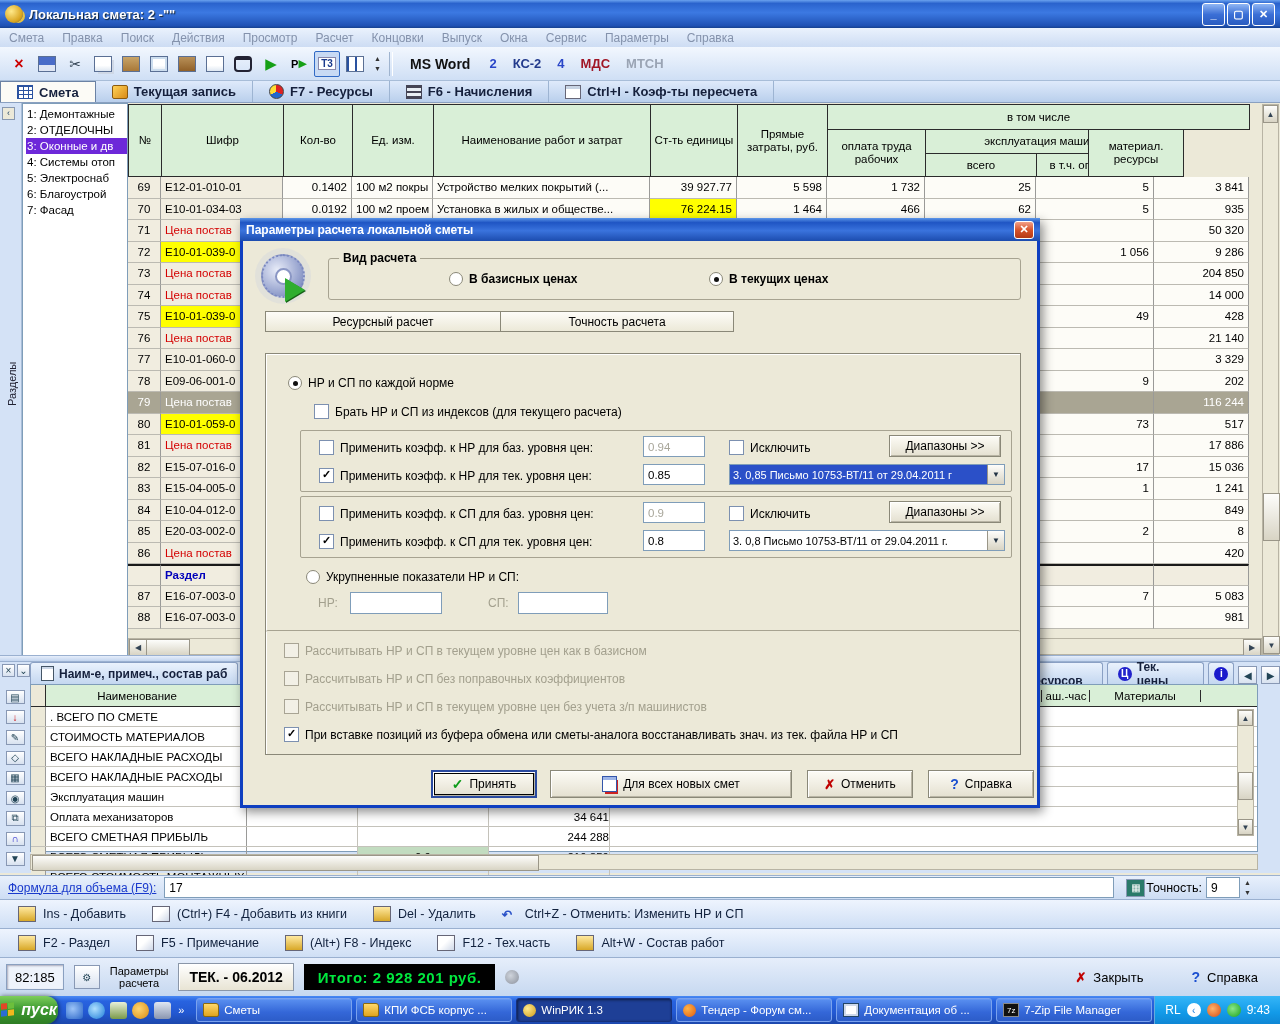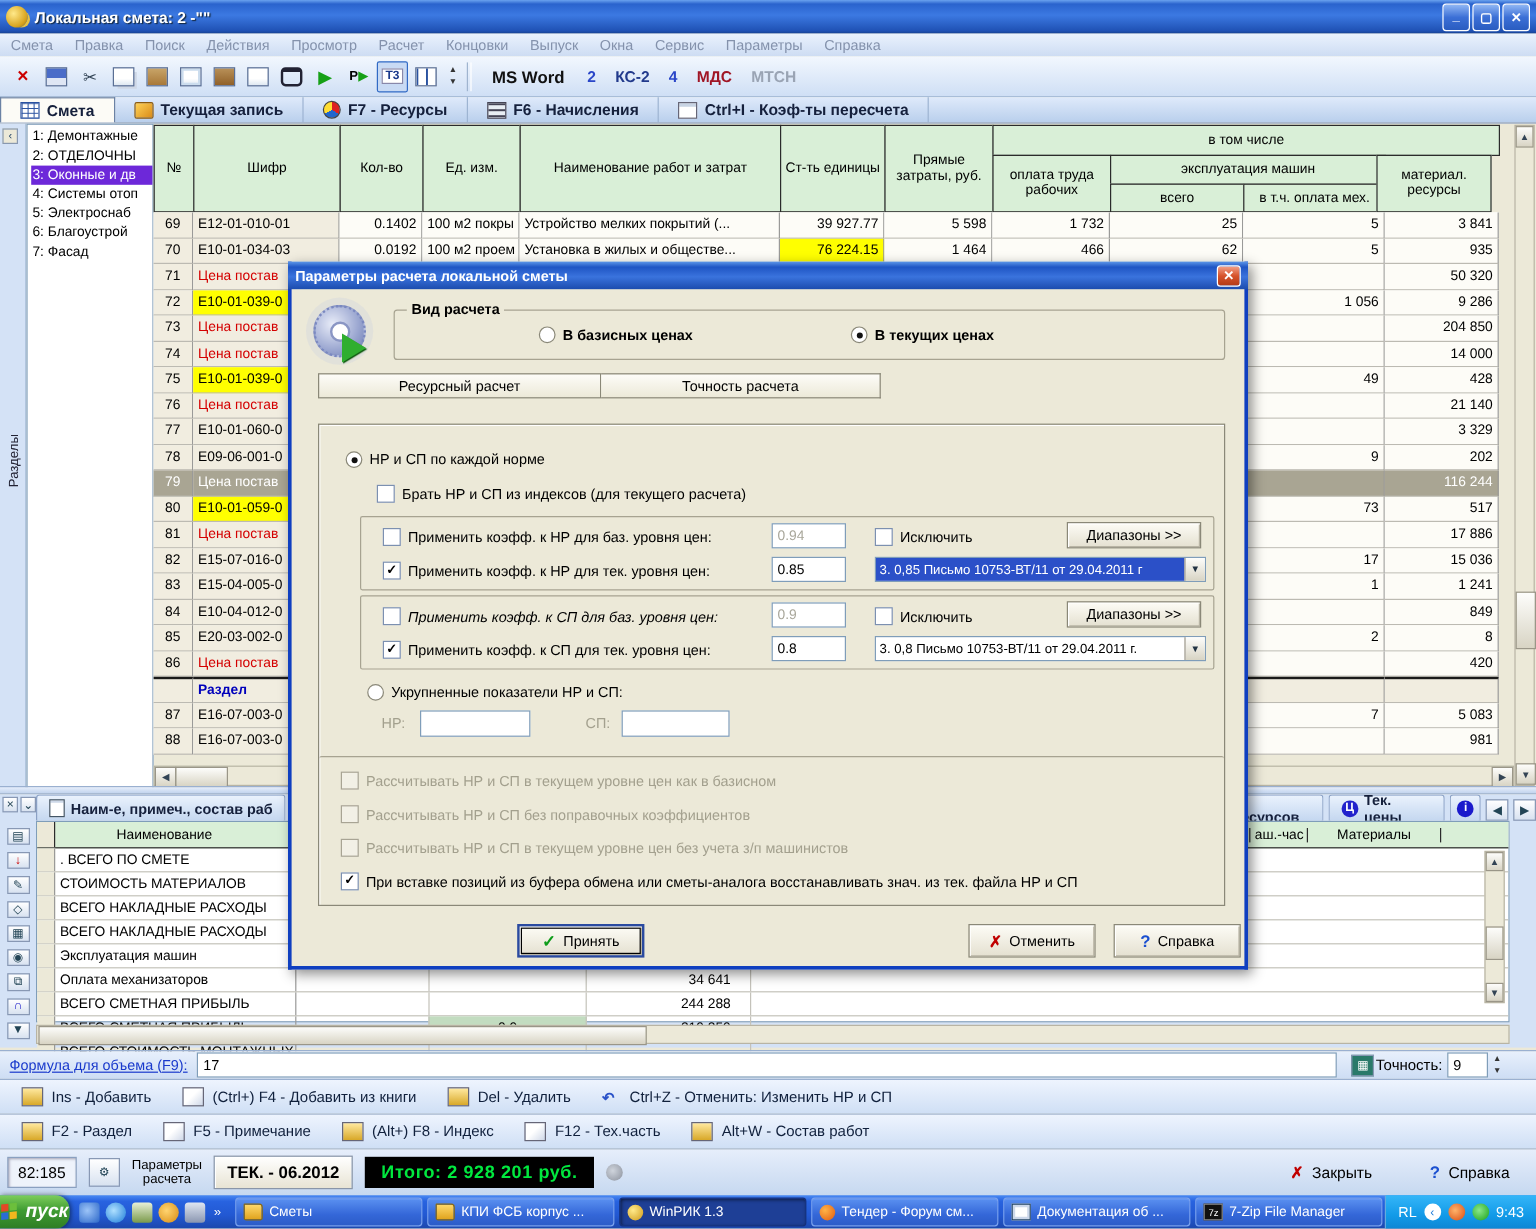--- a/index.html
+++ b/index.html
@@ -109,21 +109,21 @@
   .btab{height:21px;display:flex;align-items:center;gap:5px;padding:0 10px;background:linear-gradient(180deg,#eaf2fd,#c4d7f0);border:1px solid #8aa0c4;border-bottom:none;border-radius:3px 3px 0 0;font-size:12px;font-weight:bold;color:#15203c;}
   .bico-page{width:11px;height:13px;background:#fff;border:1px solid #456;box-shadow:inset 0 2px 0 #cdd8e8;}
   .bico-c{width:14px;height:14px;border-radius:50%;background:#2222cc;color:#fff;font-size:10px;font-weight:bold;display:flex;align-items:center;justify-content:center;}
   .iconstrip{left:2px;top:24px;width:26px;height:180px;display:flex;flex-direction:column;gap:6px;align-items:center;padding-top:4px;}
   .mini{width:17px;height:16px;border:1px solid #8898b4;background:linear-gradient(180deg,#fff,#d8e2f0);font-size:10px;display:flex;align-items:center;justify-content:center;color:#245;}
   .btable{left:30px;top:22px;width:1228px;height:168px;background:#fff;border:1px solid #7f9db9;}
   .bhead{height:21px;background:#d9efd7;border-bottom:1px solid #2b2b2b;display:flex;align-items:center;font-size:11.5px;}
   .brow{height:19px;display:flex;align-items:center;border-bottom:1px solid #c4c2ba;font-size:11.5px;}
   .bname{width:196px;padding-left:4px;border-right:1px solid #9a9a98;overflow:hidden;white-space:nowrap;height:100%;display:flex;align-items:center;}
   .bcoef{width:130px;margin-left:110px;border-left:1px solid #c4c2ba;border-right:1px solid #c4c2ba;height:100%;display:flex;align-items:center;justify-content:center;}
-  .bval{width:120px;height:100%;display:flex;align-items:center;justify-content:flex-end;padding-right:16px;border-right:1px solid #c4c2ba;}
+  .bval{width:120px;height:100%;display:flex;align-items:center;justify-content:flex-end;padding-right:0;border-right:1px solid #c4c2ba;}
   .coefgreen{background:#c2dcc0;}
 
   
   .formula{left:0;top:875px;width:1280px;height:25px;background:linear-gradient(180deg,#e8f0fc,#cdddf4);border-top:1px solid #9ab0d0;border-bottom:1px solid #9ab0d0;display:flex;align-items:center;}
   .flabel{color:#1a3acc;text-decoration:underline;font-size:12px;padding:0 8px;white-space:nowrap;}
   .finput{height:19px;background:#fff;border:1px solid #7f9db9;flex:0 0 940px;display:flex;align-items:center;padding:0 4px;font-size:12px;}
   .abar{left:0;top:900px;width:1280px;height:29px;background:linear-gradient(180deg,#eef4fe,#cfdff5);border-bottom:1px solid #9ab0d0;display:flex;align-items:center;gap:26px;padding-left:18px;font-size:12.5px;color:#10203c;}
   .abar2{top:929px;height:29px;}
   .aitem{display:flex;align-items:center;gap:7px;}
   .aico{width:16px;height:14px;border:1px solid #667;background:linear-gradient(180deg,#ffe9a0,#d8a828);}
@@ -274,21 +274,21 @@
       <div class="gh" style="left: 283px; top: 104px; width: 70px; height: 73px;">Кол-во</div>
       <div class="gh" style="left: 352px; top: 104px; width: 82px; height: 73px;">Ед. изм.</div>
       <div class="gh" style="left: 433px; top: 104px; width: 218px; height: 73px;">Наименование работ и затрат</div>
       <div class="gh" style="left: 650px; top: 104px; width: 88px; height: 73px;">Ст-ть единицы</div>
       <div class="gh" style="left: 737px; top: 104px; width: 91px; height: 73px;">Прямые затраты, руб.</div>
       <div class="gh" style="left: 827px; top: 104px; width: 423px; height: 26px;">в том числе</div>
       <div class="gh" style="left: 827px; top: 129px; width: 99px; height: 48px;">оплата труда рабочих</div>
       <div class="gh" style="left: 925px; top: 129px; width: 230px; height: 25px;">эксплуатация машин</div>
       <div class="gh" style="left: 925px; top: 153px; width: 112px; height: 24px;">всего</div>
       <div class="gh" style="left: 1036px; top: 153px; width: 119px; height: 24px;">в т.ч. оплата мех.</div>
-      <div class="gh" style="left: 1147px; top: 129px; width: 96px; height: 48px;">материал. ресурсы</div>
+      <div class="gh" style="left: 1088px; top: 129px; width: 96px; height: 48px;">материал. ресурсы</div>
     </div>
 
   <div class="abs" id="gridrows" style="left:128px;top:177px;width:1121px;background:#fff;">
       <div class="grow">
         <div class="gcell num" style="width: 33px;">
           <span>69</span>
         </div>
         <div class="gcell code" style="width: 122px;">
           <span>E12-01-010-01</span>
         </div>
@@ -1328,21 +1328,21 @@
           <span>Применить коэфф. к НР для тек. уровня цен:</span>
         </span>
         <span class="inp abs" style="left:342px;top:33px;width:62px;height:21px;">0.85</span>
         <span class="drop sel abs" style="left:428px;top:33px;width:276px;height:21px;">
           <span class="dropval">3. 0,85 Письмо 10753-ВТ/11 от 29.04.2011 г</span>
           <span class="droparr">▼</span>
         </span>
       </div>
 
       <div class="abs gbox" style="left:34px;top:142px;width:712px;height:62px;">
-        <span class="opt abs" style="left:18px;top:9px;font-style:italic;">
+        <span class="opt abs" style="left:18px;top:9px;">
           <span class="cb"></span>
           <span>Применить коэфф. к СП для баз. уровня цен:</span>
         </span>
         <span class="inp dis abs" style="left:342px;top:5px;width:62px;height:21px;">0.9</span>
         <span class="opt abs" style="left:428px;top:9px;">
           <span class="cb"></span>
           <span>Исключить</span>
         </span>
         <span class="pbtn abs" style="left:588px;top:4px;width:112px;height:22px;">Диапазоны &gt;&gt;</span>
         <span class="opt abs" style="left:18px;top:37px;">
@@ -1381,20 +1381,24 @@
         <span class="opt gray abs" style="left:18px;top:68px;">
           <span class="cb dis"></span>
           <span>Рассчитывать НР и СП в текущем уровне цен без учета з/п машинистов</span>
         </span>
       </div>
     </div>
 
     <span class="pbtn focus abs" style="left:188px;top:552px;width:106px;height:28px;">
       <span class="ic-check">✓</span>
       <span>Принять</span>
+    </span>
+    <span class="pbtn abs" style="left:307px;top:552px;width:242px;height:28px;">
+      <span class="ic-sheet"></span>
+      <span>Для всех новых смет</span>
     </span>
     <span class="pbtn abs" style="left:564px;top:552px;width:106px;height:28px;">
       <span class="ic-x">✗</span>
       <span>Отменить</span>
     </span>
     <span class="pbtn abs" style="left:685px;top:552px;width:106px;height:28px;">
       <span class="ic-q">?</span>
       <span>Справка</span>
     </span>
   </div>

